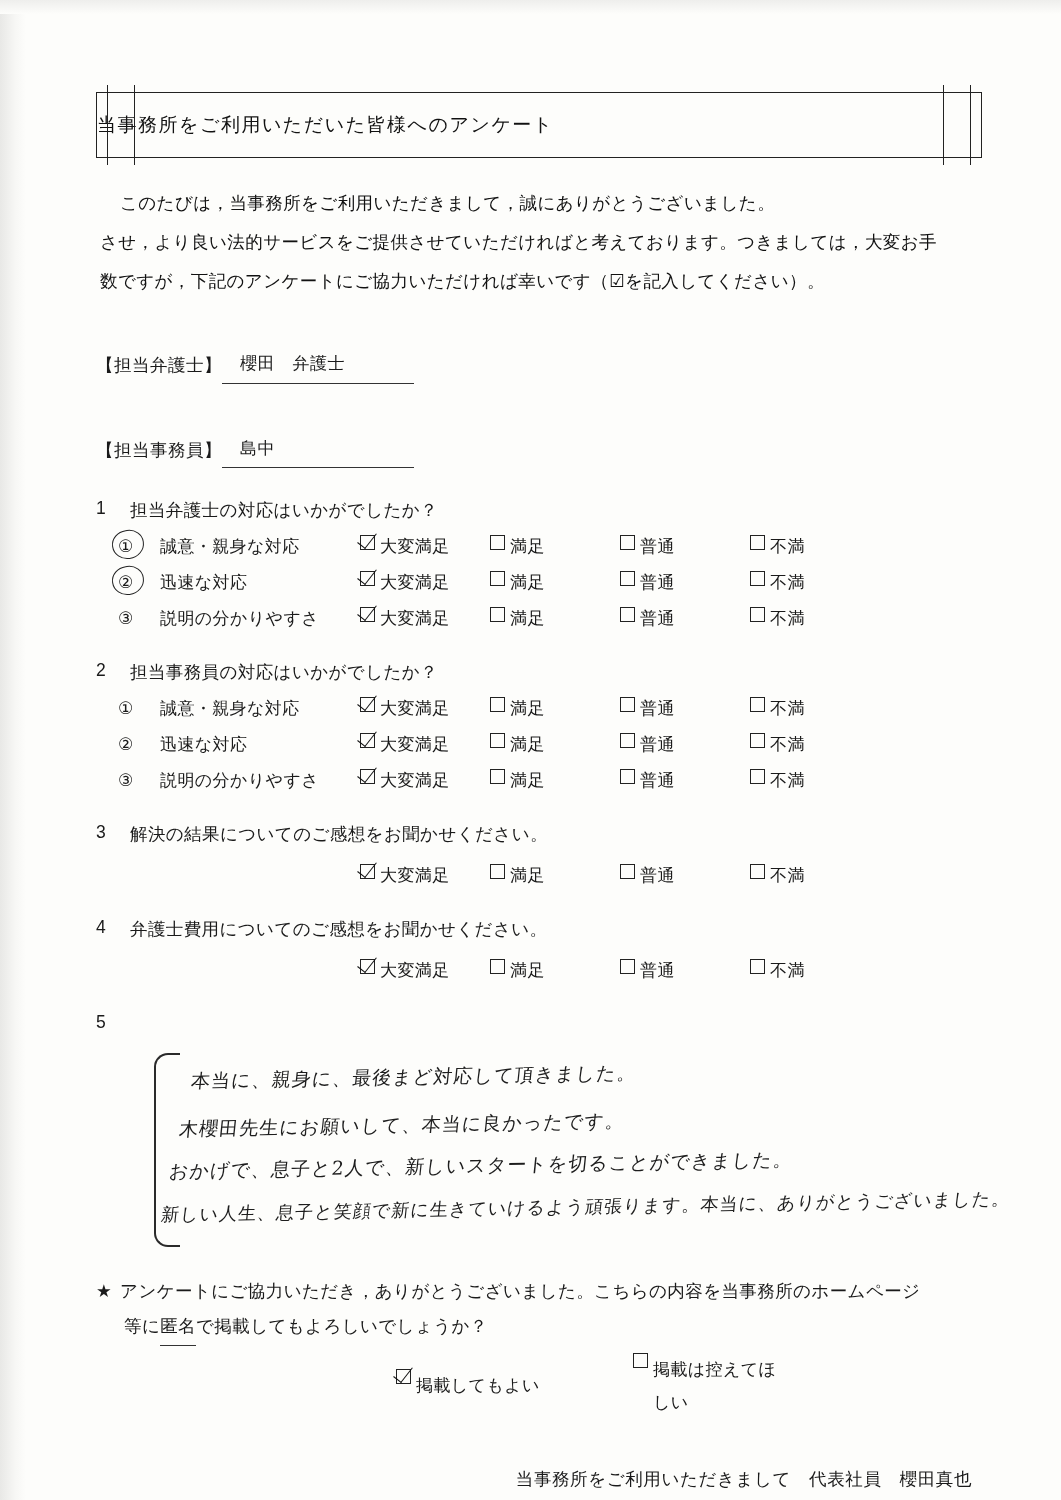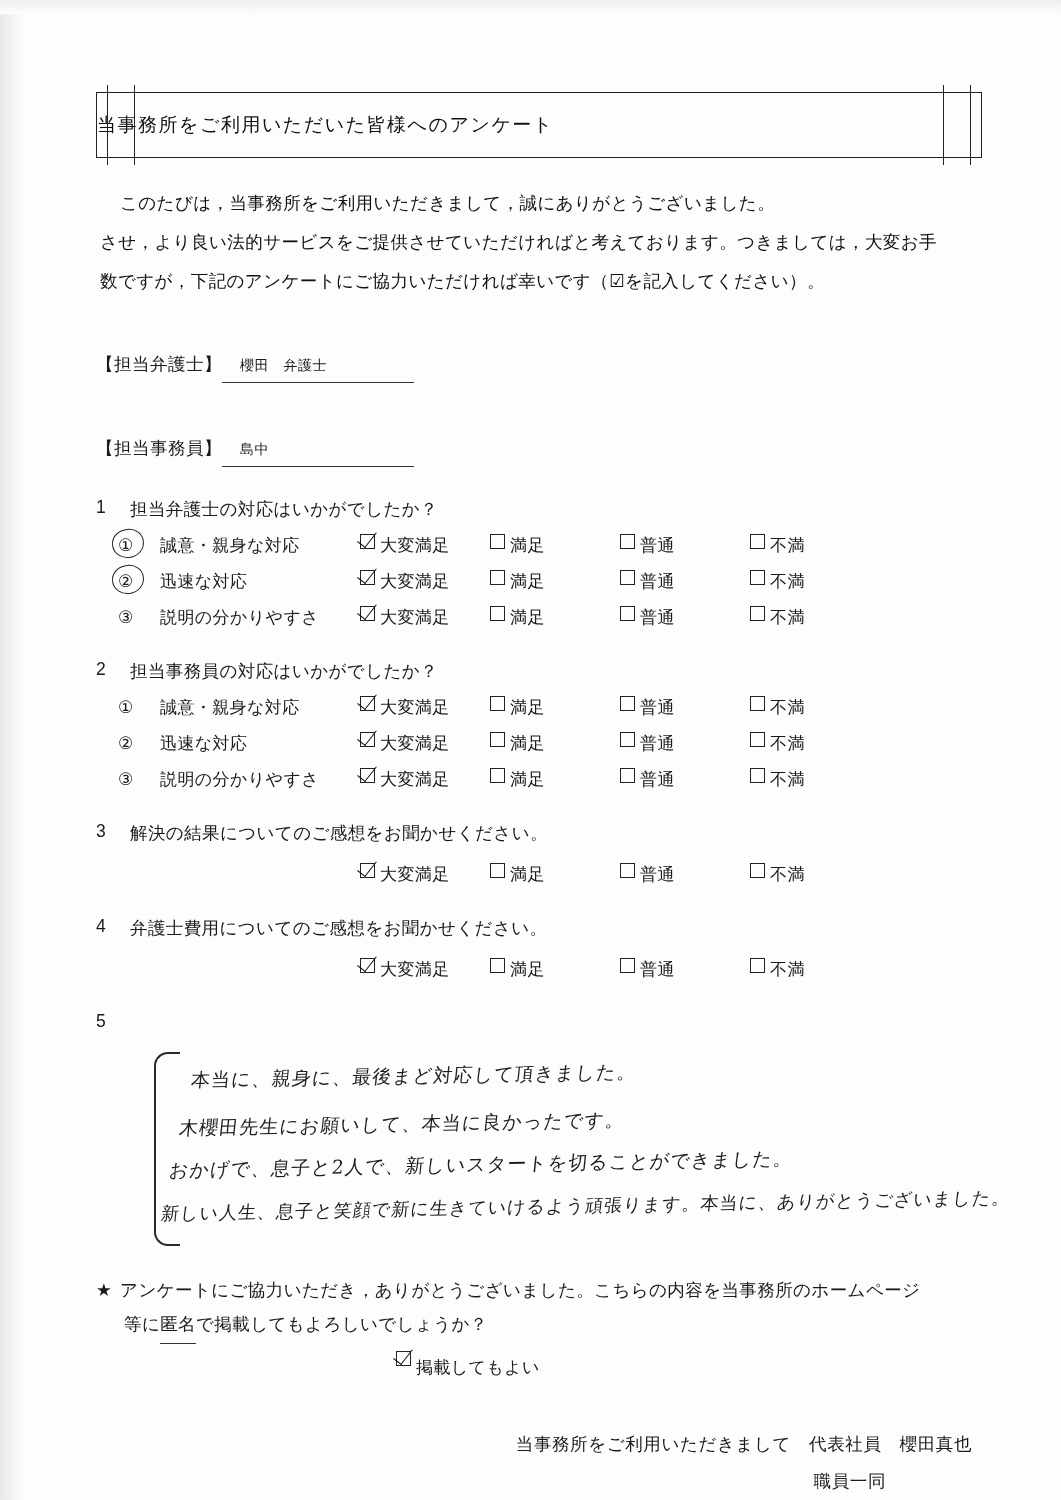--- a/index.html
+++ b/index.html
@@ -87,21 +87,21 @@
     letter-spacing: 0.5px;
   }
   .staff .row { display: flex; align-items: flex-end; margin-top: 47px; }
   .staff .label { white-space: nowrap; }
   .staff .hand {
     font-family: "DejaVu Serif", serif;
     border-bottom: 1.3px solid #333;
     min-width: 168px;
     padding: 0 6px 1px 18px;
     color: #1b1b1b;
-    font-size: 14px;
+    font-size: 17px;
   }
 
   
   .q-block { margin-top: 30px; }
   .q-head {
     font-size: 17.5px;
     letter-spacing: 0.4px;
     display: flex;
     gap: 12px;
   }
@@ -479,20 +479,24 @@
         <span class="star">★</span><span>アンケートにご協力いただき，ありがとうございました。こちらの内容を当事務所のホームページ</span>
       </div>
       <div style="padding-left:28px;">
         <span>等に</span><span class="u-line">匿名</span><span>で掲載してもよろしいでしょうか？</span>
       </div>
       <div class="publish-row">
         <span class="choice wide">
             <span class="box checked"></span>
             <span>掲載してもよい</span>
           </span>
+        <span class="choice wide">
+            <span class="box"></span>
+            <span>掲載は控えてほしい</span>
+          </span>
       </div>
     </div>
 
     <div class="footer">
       <div>当事務所をご利用いただきまして　代表社員　櫻田真也</div>
       <div class="line2">職員一同</div>
     </div>
 
   </div>
 </div>

